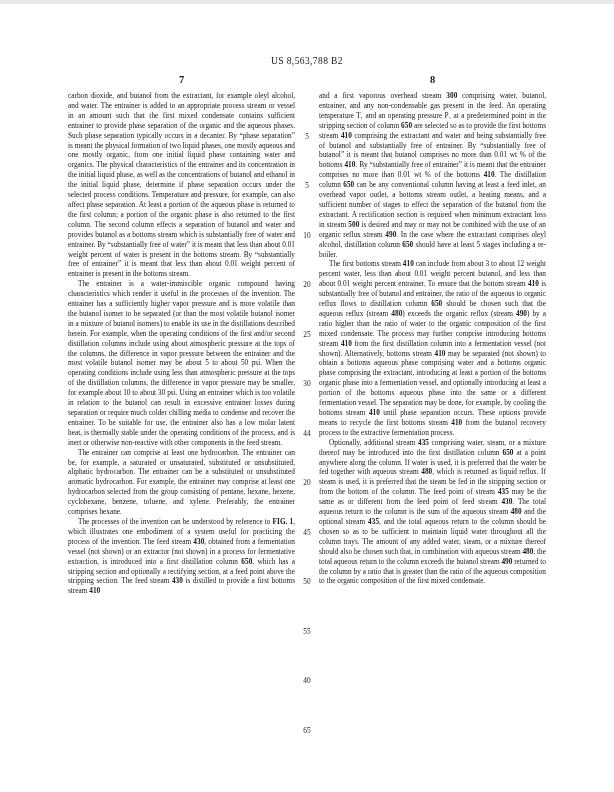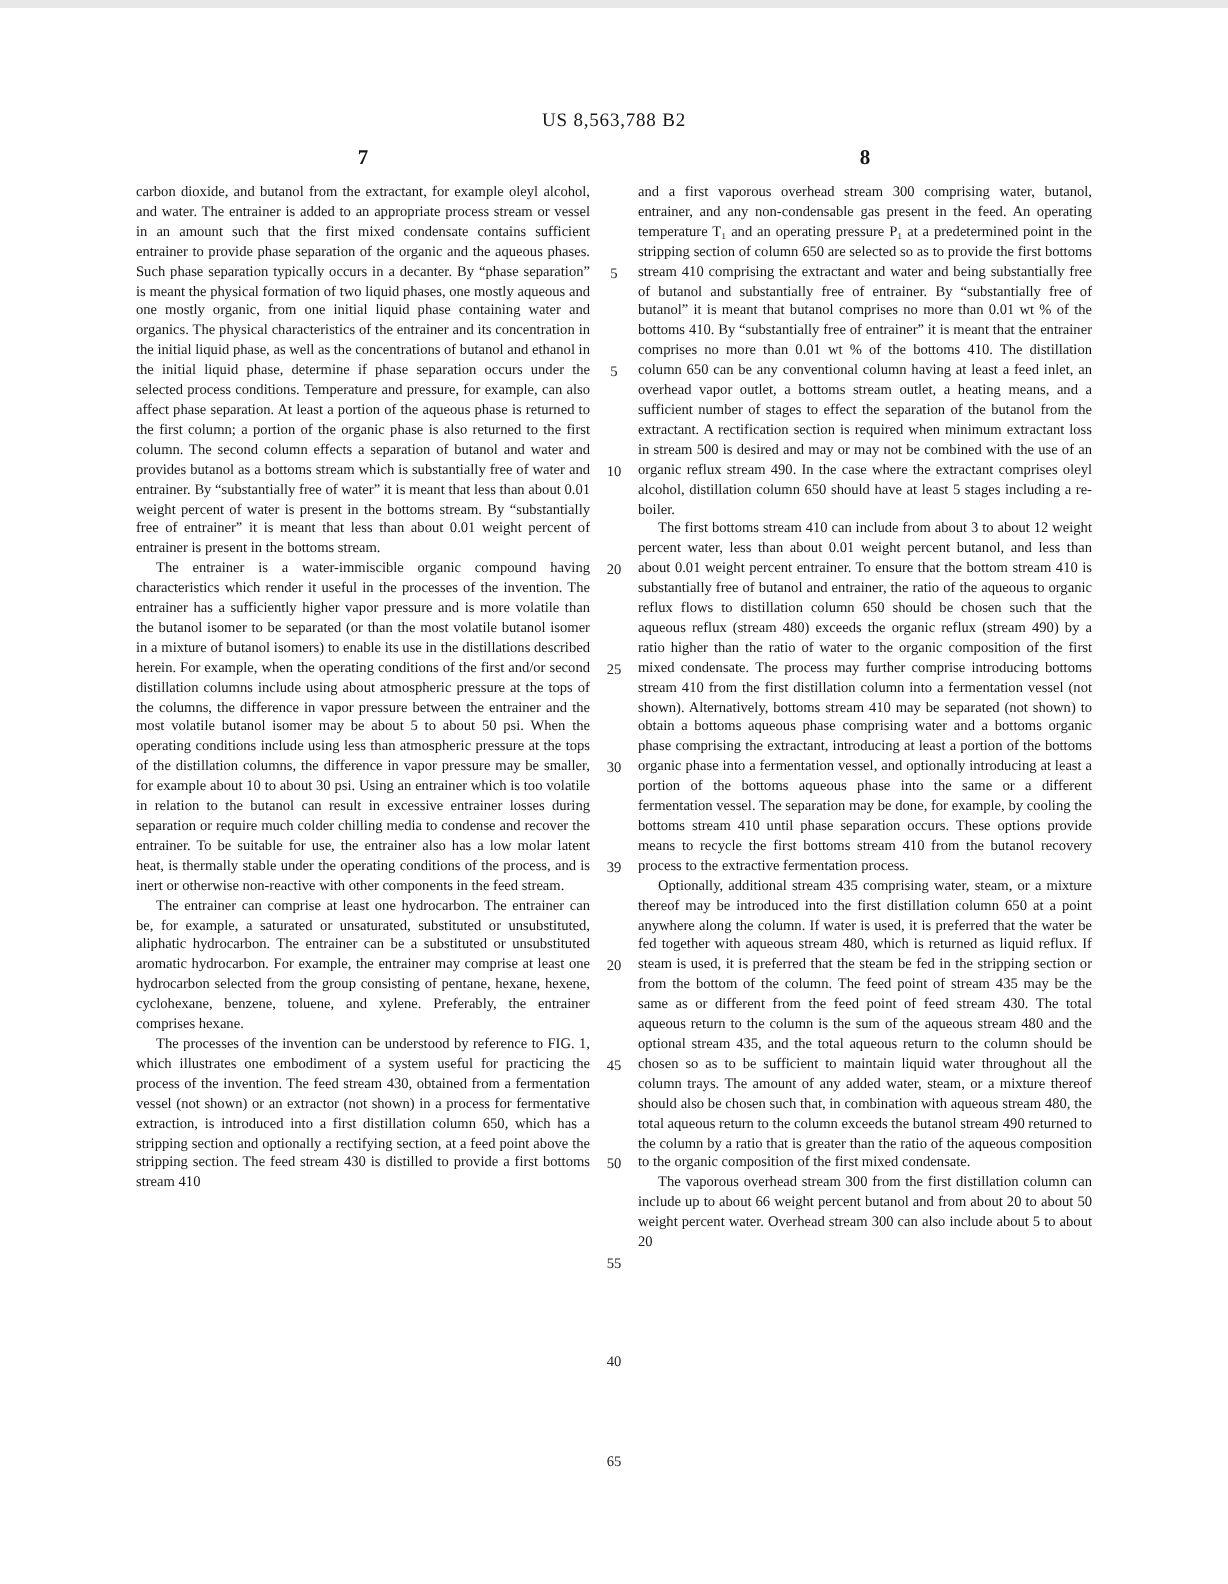--- a/index.html
+++ b/index.html
@@ -51,21 +51,21 @@
     text-align: justify;
     overflow: hidden;
   }
   .textcol p.para {
     margin: 0;
   }
   .textcol p.indent {
     text-indent: 10px;
   }
   .textcol b {
-    font-weight: normal;
+    font-weight: bold;
   }
   .gutter {
     width: 24px;
     display: flex;
     flex-direction: column;
     align-items: center;
   }
   .gutter .num {
     height: 49.5px;
     display: flex;
@@ -95,29 +95,28 @@
         <p class="para indent">The entrainer can comprise at least one hydrocarbon. The entrainer can be, for example, a saturated or unsaturated, substituted or unsubstituted, aliphatic hydrocarbon. The entrainer can be a substituted or unsubstituted aromatic hydrocarbon. For example, the entrainer may comprise at least one hydrocarbon selected from the group consisting of pentane, hexane, hexene, cyclohexane, benzene, toluene, and xylene. Preferably, the entrainer comprises hexane.</p>
         <p class="para indent">The processes of the invention can be understood by reference to <b>FIG. 1</b>, which illustrates one embodiment of a system useful for practicing the process of the invention. The feed stream <b>430</b>, obtained from a fermentation vessel (not shown) or an extractor (not shown) in a process for fermentative extraction, is introduced into a first distillation column <b>650</b>, which has a stripping section and optionally a rectifying section, at a feed point above the stripping section. The feed stream <b>430</b> is distilled to provide a first bottoms stream <b>410</b></p>
       </div>
     <div class="gutter">
         <div class="num">5</div>
         <div class="num">5</div>
         <div class="num">10</div>
         <div class="num">20</div>
         <div class="num">25</div>
         <div class="num">30</div>
-        <div class="num">39</div>
+        <div class="num">44</div>
         <div class="num">20</div>
         <div class="num">45</div>
         <div class="num">50</div>
         <div class="num">55</div>
         <div class="num">40</div>
         <div class="num">65</div>
       </div>
     <div class="textcol">
         <p class="para">and a first vaporous overhead stream <b>300</b> comprising water, butanol, entrainer, and any non-condensable gas present in the feed. An operating temperature T₁ and an operating pressure P₁ at a predetermined point in the stripping section of column <b>650</b> are selected so as to provide the first bottoms stream <b>410</b> comprising the extractant and water and being substantially free of butanol and substantially free of entrainer. By “substantially free of butanol” it is meant that butanol comprises no more than 0.01 wt % of the bottoms <b>410</b>. By “substantially free of entrainer” it is meant that the entrainer comprises no more than 0.01 wt % of the bottoms <b>410</b>. The distillation column <b>650</b> can be any conventional column having at least a feed inlet, an overhead vapor outlet, a bottoms stream outlet, a heating means, and a sufficient number of stages to effect the separation of the butanol from the extractant. A rectification section is required when minimum extractant loss in stream <b>500</b> is desired and may or may not be combined with the use of an organic reflux stream <b>490</b>. In the case where the extractant comprises oleyl alcohol, distillation column <b>650</b> should have at least 5 stages including a re-boiler.</p>
         <p class="para indent">The first bottoms stream <b>410</b> can include from about 3 to about 12 weight percent water, less than about 0.01 weight percent butanol, and less than about 0.01 weight percent entrainer. To ensure that the bottom stream <b>410</b> is substantially free of butanol and entrainer, the ratio of the aqueous to organic reflux flows to distillation column <b>650</b> should be chosen such that the aqueous reflux (stream <b>480</b>) exceeds the organic reflux (stream <b>490</b>) by a ratio higher than the ratio of water to the organic composition of the first mixed condensate. The process may further comprise introducing bottoms stream <b>410</b> from the first distillation column into a fermentation vessel (not shown). Alternatively, bottoms stream <b>410</b> may be separated (not shown) to obtain a bottoms aqueous phase comprising water and a bottoms organic phase comprising the extractant, introducing at least a portion of the bottoms organic phase into a fermentation vessel, and optionally introducing at least a portion of the bottoms aqueous phase into the same or a different fermentation vessel. The separation may be done, for example, by cooling the bottoms stream <b>410</b> until phase separation occurs. These options provide means to recycle the first bottoms stream <b>410</b> from the butanol recovery process to the extractive fermentation process.</p>
         <p class="para indent">Optionally, additional stream <b>435</b> comprising water, steam, or a mixture thereof may be introduced into the first distillation column <b>650</b> at a point anywhere along the column. If water is used, it is preferred that the water be fed together with aqueous stream <b>480</b>, which is returned as liquid reflux. If steam is used, it is preferred that the steam be fed in the stripping section or from the bottom of the column. The feed point of stream <b>435</b> may be the same as or different from the feed point of feed stream <b>430</b>. The total aqueous return to the column is the sum of the aqueous stream <b>480</b> and the optional stream <b>435</b>, and the total aqueous return to the column should be chosen so as to be sufficient to maintain liquid water throughout all the column trays. The amount of any added water, steam, or a mixture thereof should also be chosen such that, in combination with aqueous stream <b>480</b>, the total aqueous return to the column exceeds the butanol stream <b>490</b> returned to the column by a ratio that is greater than the ratio of the aqueous composition to the organic composition of the first mixed condensate.</p>
-        <p class="para indent">The vaporous overhead stream <b>300</b> from the first distillation column can include up to about 66 weight percent butanol and from about 20 to about 50 weight percent water. Overhead stream <b>300</b> can also include about 5 to about 20</p>
       </div>
   </div>
 
 </div>
 
 </body></html>

